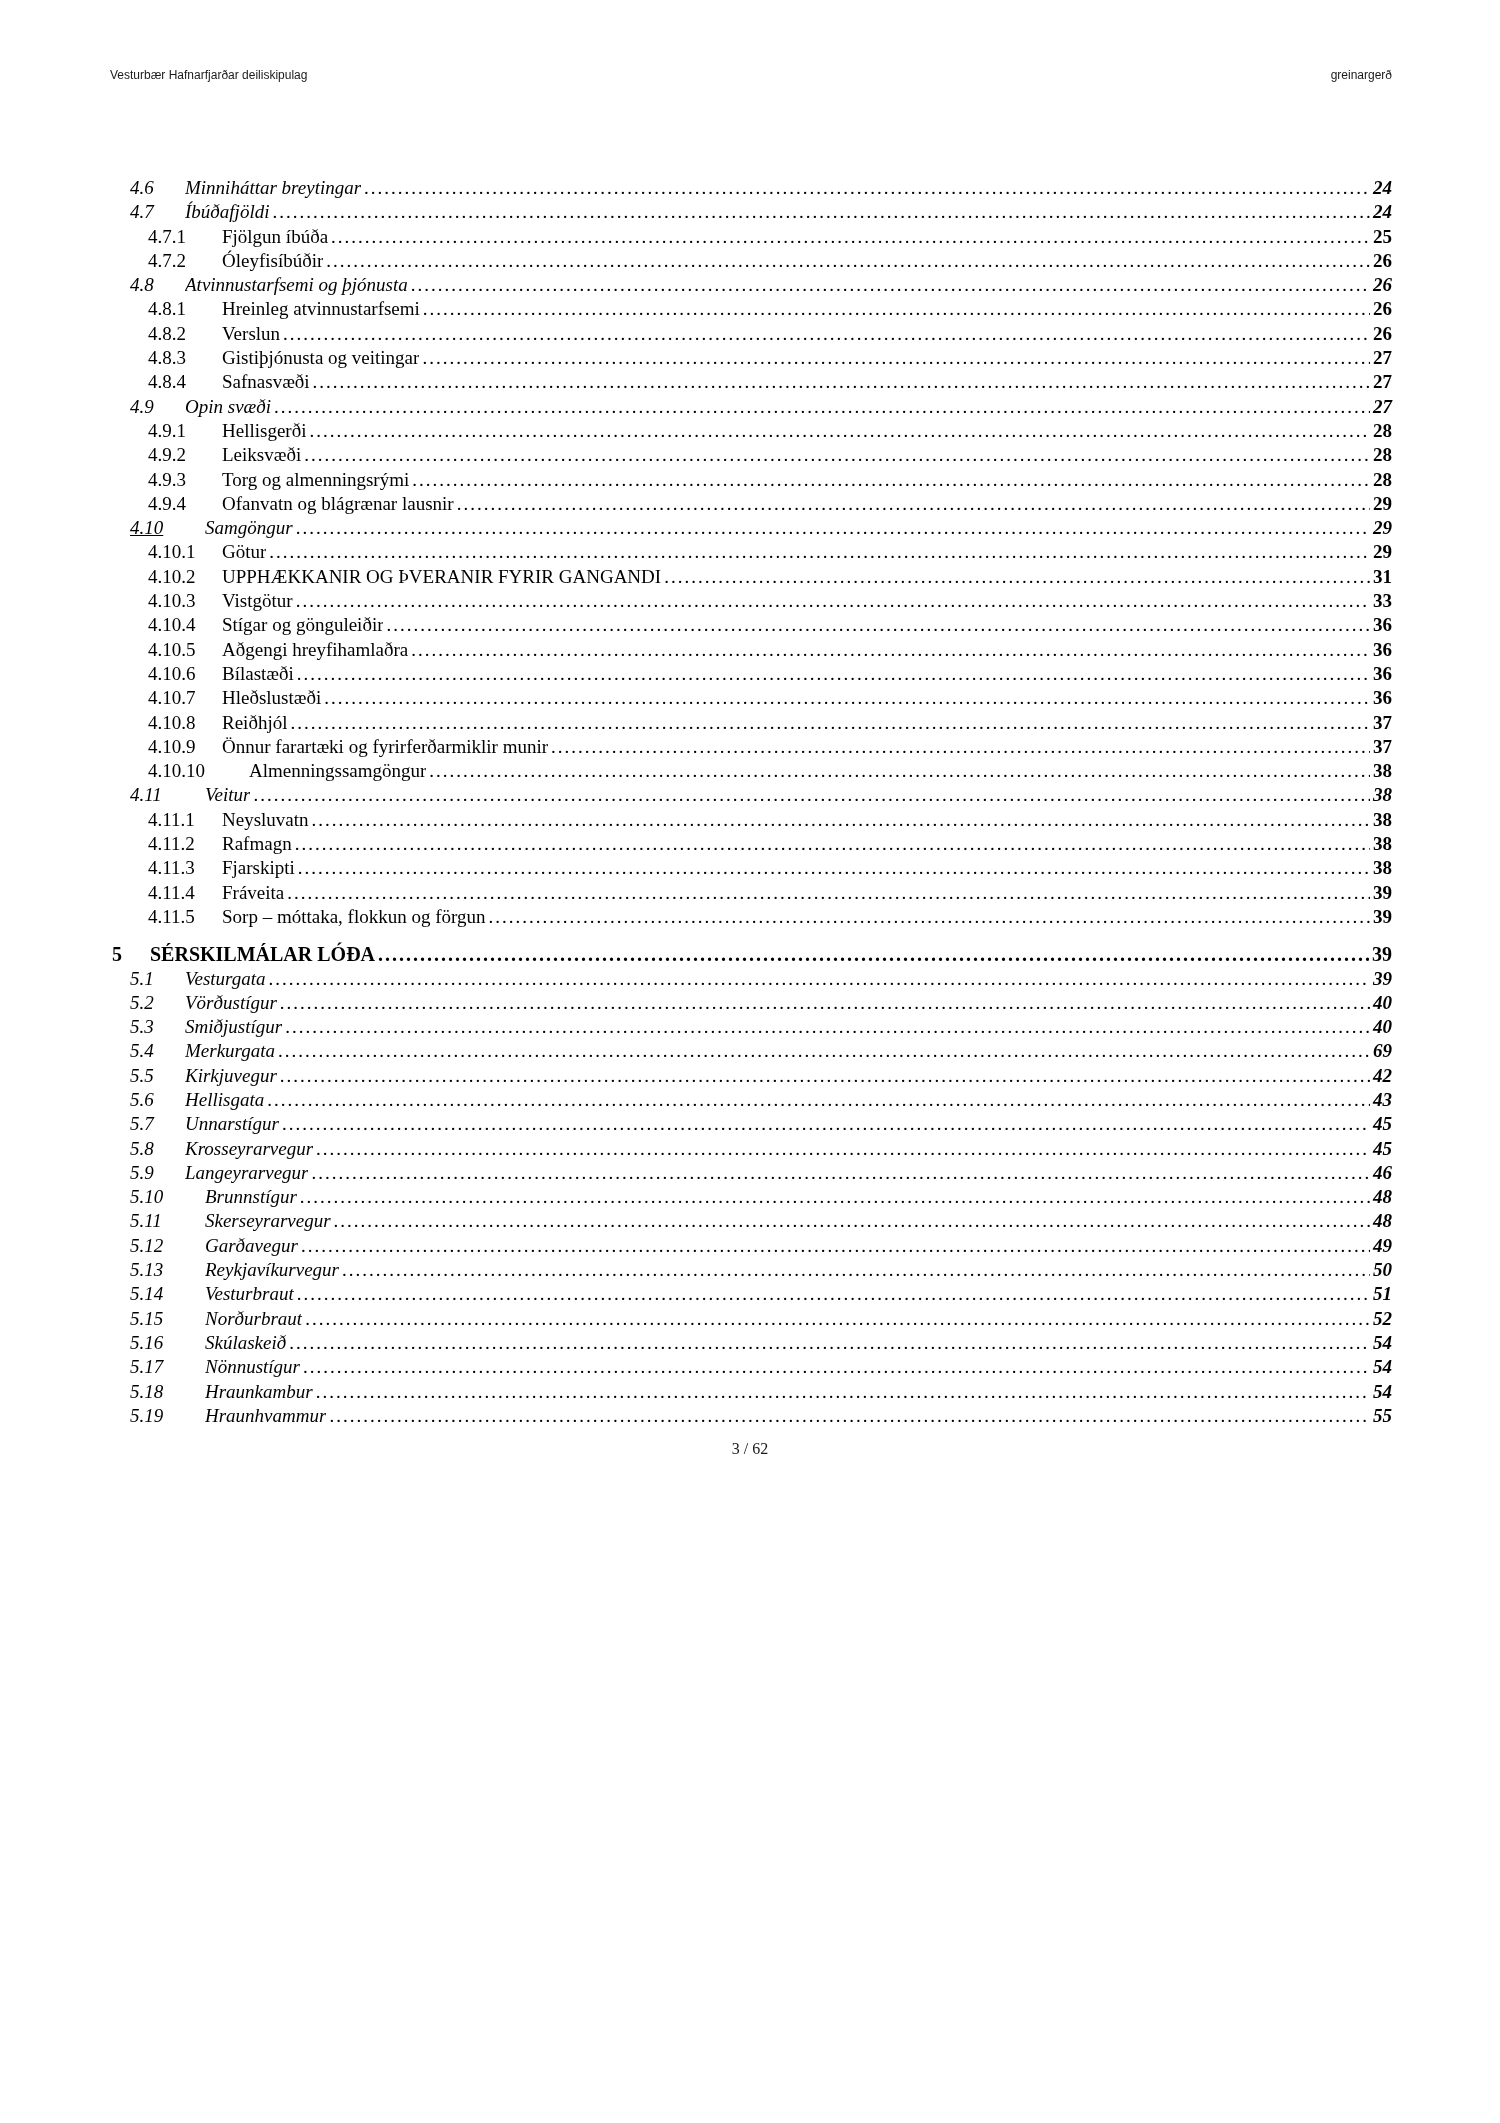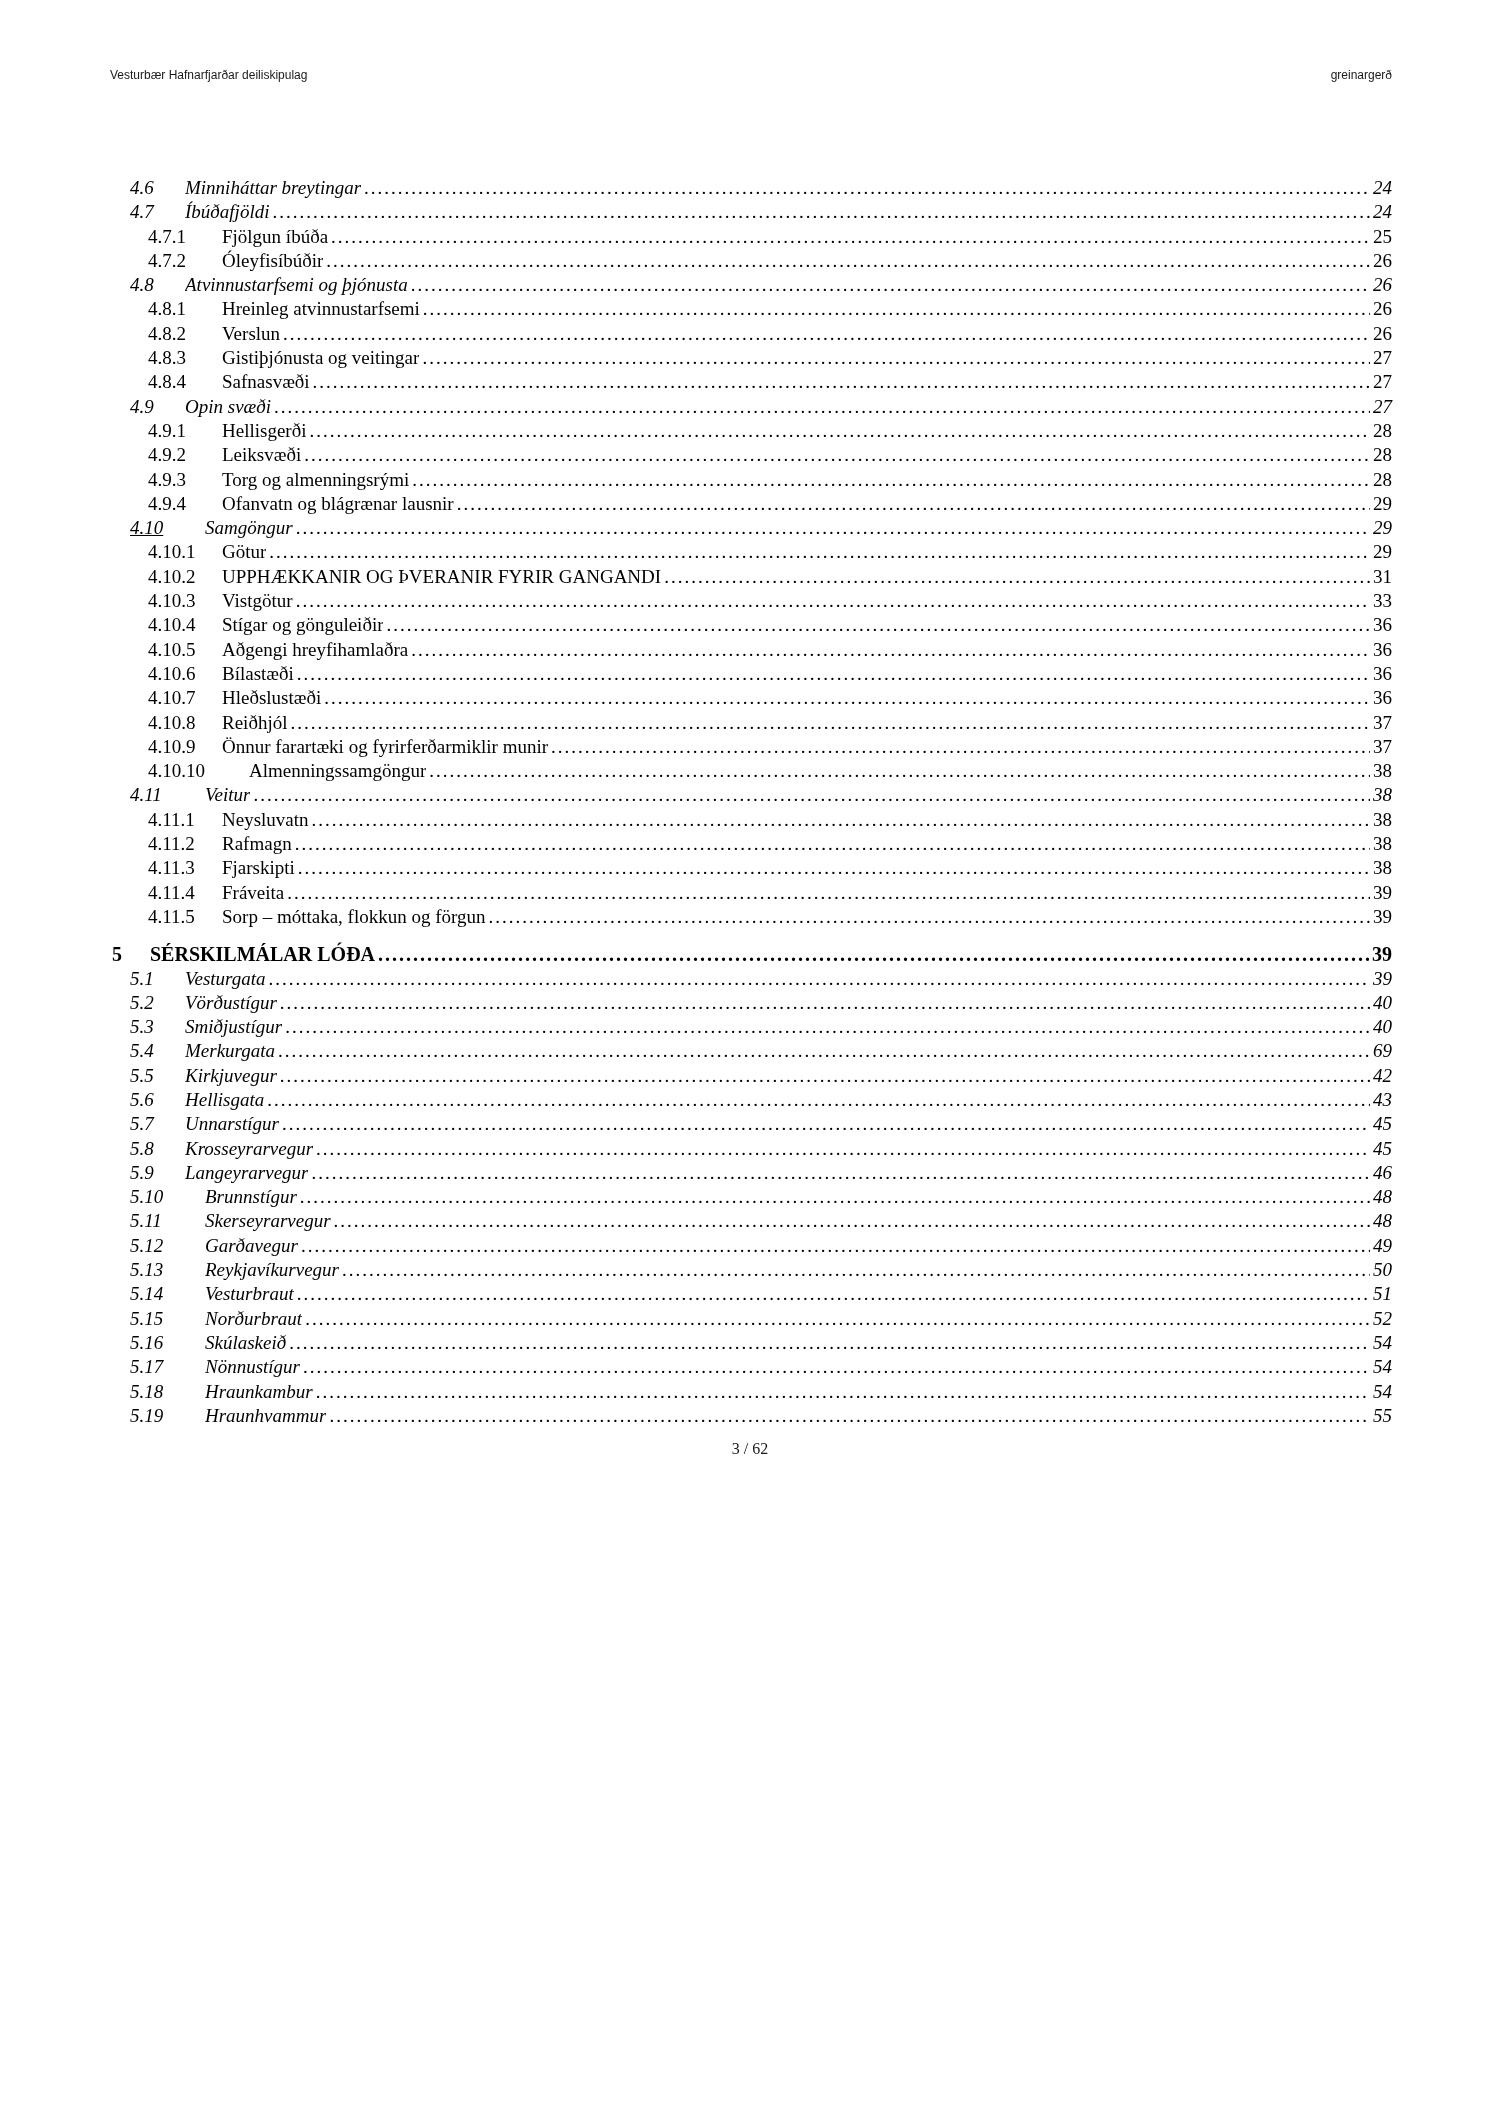--- a/index.html
+++ b/index.html
@@ -56,20 +56,21 @@
     min-width: 10px;
   }
   .row .dots::after {
     content: "..........................................................................................................................................................................................................................................................................................";
     letter-spacing: 2px;
     font-style: normal;
   }
   .row .pg {
     flex: 0 0 auto;
     text-align: right;
+    font-weight: bold;
   }
   .lvl1 {
     font-weight: bold;
     font-size: 20px;
     margin-top: 13px;
     padding-left: 2px;
   }
   .lvl2 {
     font-style: italic;
     padding-left: 20px;

